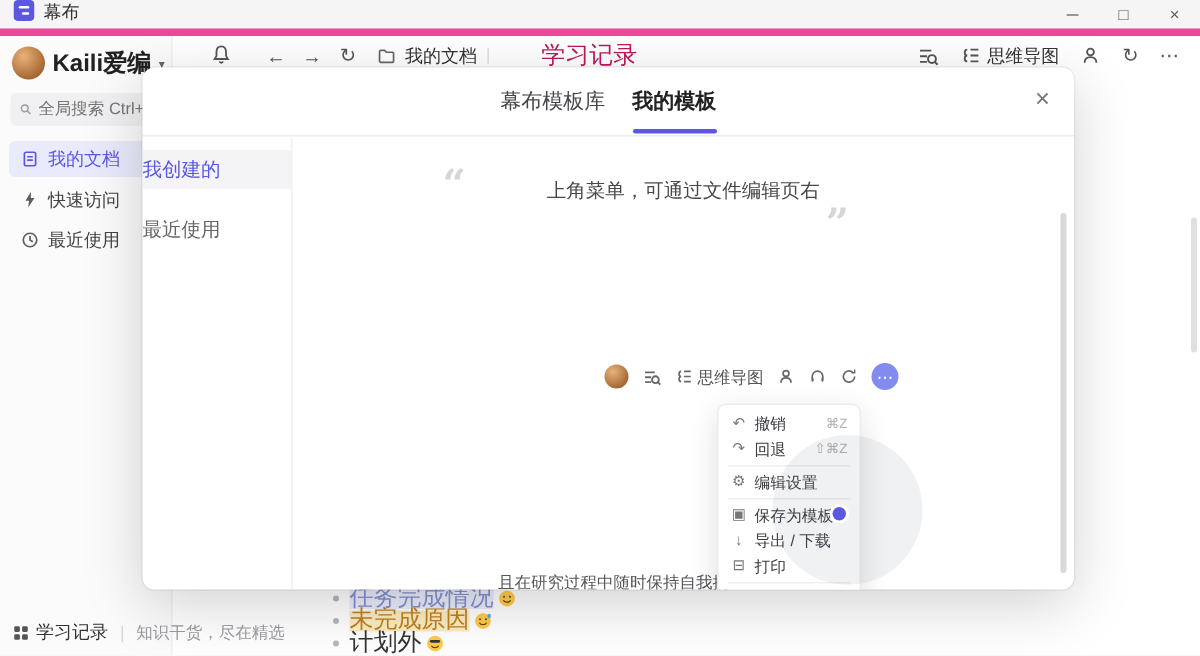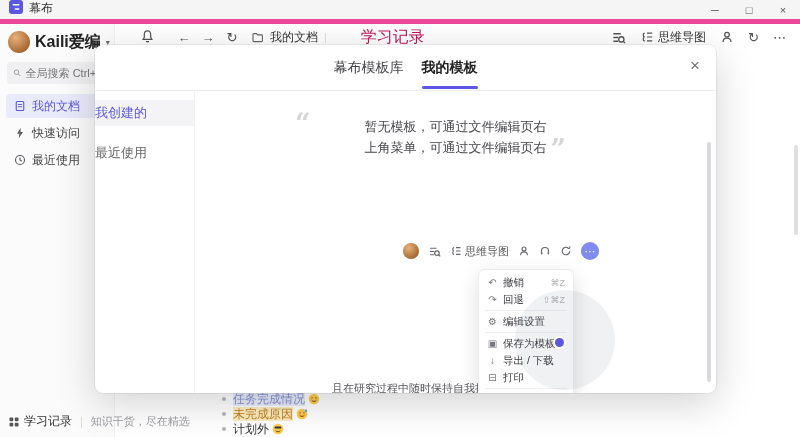--- a/index.html
+++ b/index.html
@@ -43,21 +43,21 @@
   .tb-right { margin-left:auto; display:flex; align-items:center; gap:14px; padding-right:14px; color:#555; }
   .mindmap-btn { display:flex; align-items:center; gap:4px; cursor:pointer; }
   .mindmap-btn span { font-size:12px; color:#333; }
   .glyph-btn { font-size:13px; color:#555; cursor:pointer; }
 
   
   .doc-area { position:absolute; top:50px; left:115px; right:0; bottom:0; background:#fff; z-index:1; }
   .doc-bullets { position:absolute; left:107px; top:342px; }
   .doc-row { display:flex; align-items:center; height:14px; margin-bottom:1px; cursor:text; }
   .doc-dot { width:4px; height:4px; border-radius:50%; background:#b6b6bf; margin-right:7px; flex:none; }
-  .doc-text { font-size:12px; line-height:14px; white-space:nowrap; }
+  .doc-text { font-size:16px; line-height:14px; white-space:nowrap; }
   .doc-text.blue { color:#8590CF; background:#EAEDFB; }
   .doc-text.orange { color:#C2801F; background:#FBEDC2; }
   .doc-text.plain { color:#333; }
   .doc-emoji { margin-left:3px; }
   .win-scroll { position:absolute; right:2px; top:95px; width:4px; height:90px; background:#e0e0e2; border-radius:2px; cursor:pointer; z-index:2; }
 
   
   .modal { position:absolute; left:95px; top:45px; width:621px; height:348px; background:#fff; border-radius:8px; box-shadow:0 10px 40px rgba(0,0,0,0.18), 0 0 0 1px rgba(0,0,0,0.05); overflow:hidden; z-index:20; }
   .modal-header { position:relative; height:46px; border-bottom:1px solid #ececee; display:flex; align-items:flex-start; justify-content:center; gap:18px; padding-top:14px; }
   .tab { font-size:14px; color:#45454a; padding-bottom:12px; position:relative; cursor:pointer; }
@@ -249,21 +249,20 @@
     </div>
     <div class="modal-body">
       <div class="modal-panel">
         <div class="panel-item active">我创建的</div>
         <div class="panel-item">最近使用</div>
       </div>
 
       <div class="empty-wrap">
         <span class="q-mark q-open">“</span>
         <div class="empty-lines">
-          <div>暂无模板，可通过文件编辑页右</div>
           <div>上角菜单，可通过文件编辑页右</div>
         </div>
         <span class="q-mark q-close">”</span>
       </div>
 
       <div class="demo-toolbar">
         <div class="demo-avatar"></div>
         <svg width="13" height="13" viewBox="0 0 16 16" fill="none" stroke="currentColor" stroke-width="1.5">
             <path d="M2.5 4 h8 M2.5 8 h5 M2.5 12 h5"></path>
             <circle cx="11" cy="10" r="2.8"></circle>

